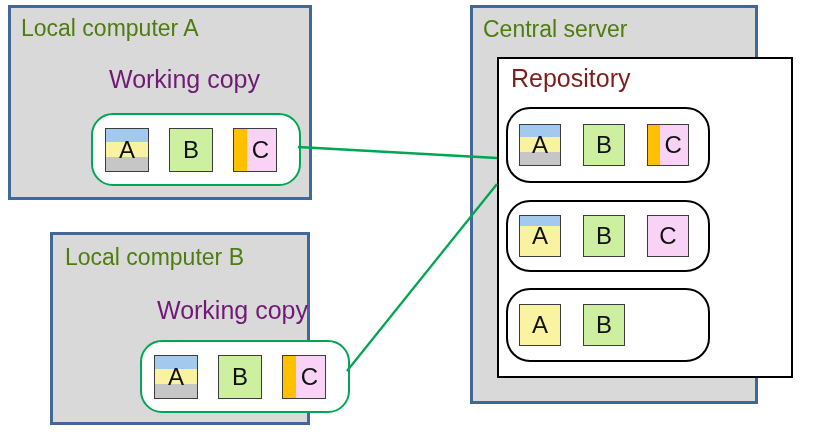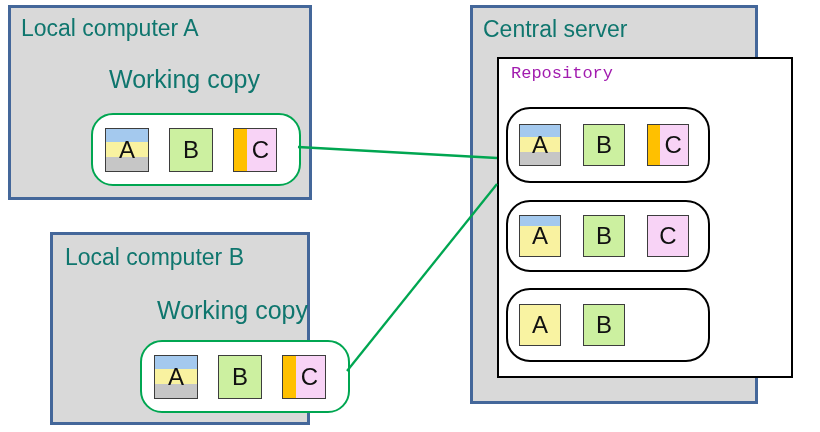--- a/index.html
+++ b/index.html
@@ -1,21 +1,21 @@
 <!DOCTYPE html>
 <html><head>
 <meta charset="utf-8">
 <style>
   html,body{margin:0;padding:0;background:#ffffff;font-family:"Liberation Sans",sans-serif;}
   .stage{position:relative;width:820px;height:432px;background:#ffffff;overflow:hidden;}
 
   
   .panel{position:absolute;background:#d9d9d9;border:3px solid #44679a;box-sizing:border-box;}
-  .panel-title{position:absolute;color:#0f766e;font-size:23px;line-height:1.1;white-space:nowrap;}
-  .wc-title{position:absolute;color:#0f766e;font-size:25px;line-height:1.1;white-space:nowrap;}
+  .panel-title{position:absolute;color:#4d7c0f;font-size:23px;line-height:1.1;white-space:nowrap;}
+  .wc-title{position:absolute;color:#701a75;font-size:25px;line-height:1.1;white-space:nowrap;}
 
   
   .pill{position:absolute;background:#ffffff;border:2.5px solid #00a651;border-radius:22px;
         box-sizing:border-box;display:flex;align-items:center;}
   .pill.local{width:210px;height:73px;padding-left:12px;gap:20px;}
   .pill.repo{width:204px;height:100%;padding-left:11px;gap:22px;border-radius:24px;}
 
   
   .file{box-sizing:border-box;border:1.5px solid #3d3d3d;display:flex;align-items:center;
         justify-content:center;color:#111;font-size:24px;line-height:1;flex:none;}
@@ -24,21 +24,21 @@
   .f-a3{background:linear-gradient(to bottom,#a4c9ee 0 31%,#f9f2a0 31% 67%,#c6c6c6 67% 100%);}
   .f-a2{background:linear-gradient(to bottom,#a4c9ee 0 26%,#f9f2a0 26% 100%);}
   .f-a1{background:#f9f3a2;}
   .f-b{background:#ccf0a0;}
   .f-c{background:#f8d3f6;}
   .f-cmod{background:linear-gradient(to right,#ffc000 0 30%,#f8d3f6 30% 100%);}
   .f-cmod .ltr{margin-left:26%;}
 
   
   .repo{position:absolute;background:#ffffff;border:2.5px solid #000000;box-sizing:border-box;}
-  .repo-title{position:absolute;left:12px;top:5px;color:#a21caf;font-size:17px;white-space:nowrap;font-family:Liberation Mono, monospace;}
+  .repo-title{position:absolute;left:12px;top:5px;color:#7f1d1d;font-size:25px;white-space:nowrap;}
   .vrow{position:absolute;left:7px;display:flex;align-items:center;gap:12px;}
   .vlabel{width:42px;color:#00a651;font-size:25px;text-align:left;flex:none;}
 
   .lines{position:absolute;left:0;top:0;width:820px;height:432px;pointer-events:none;}
 </style>
 </head>
 <body>
 
 <div class="stage">
 

